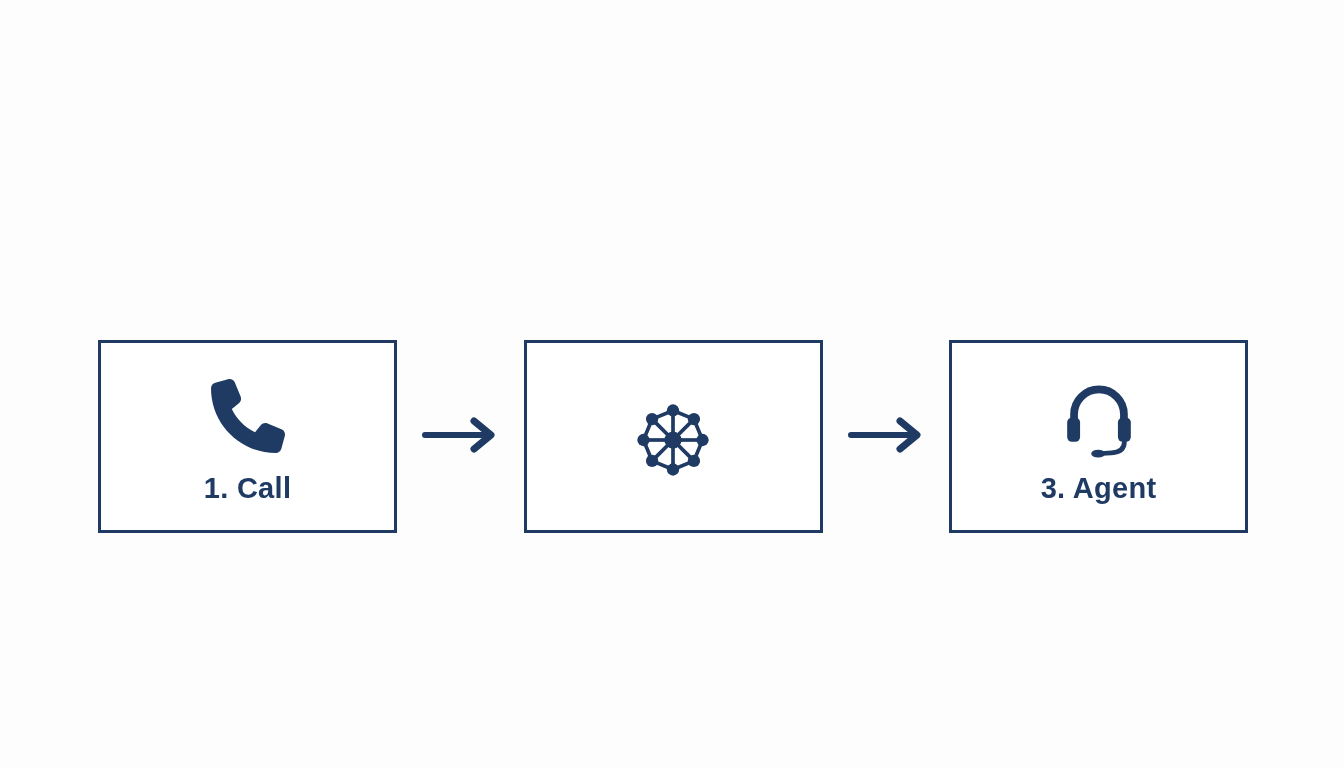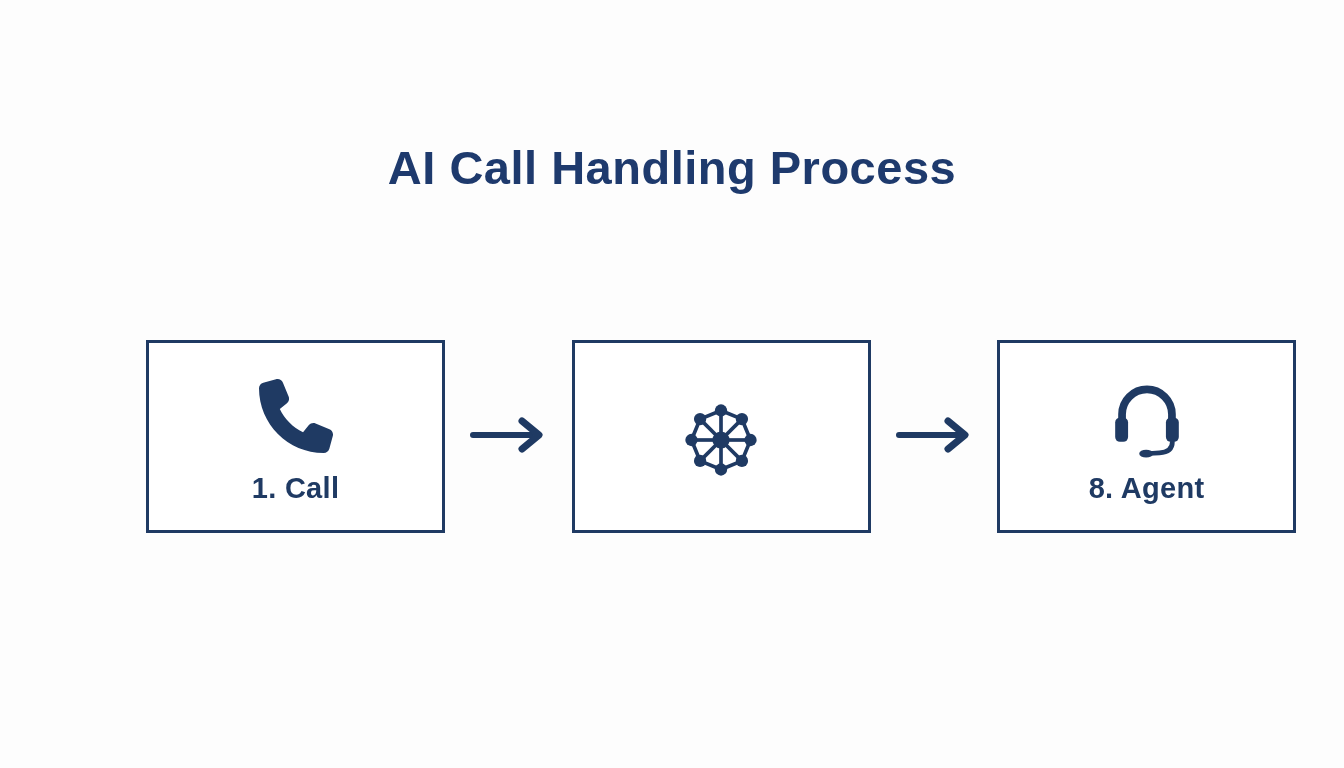--- a/index.html
+++ b/index.html
@@ -29,21 +29,20 @@
     color: var(--title-color);
   }
   .flow {
     position: absolute;
     left: 98px;
     top: 340px;
     width: 1150px;
     height: 193px;
     display: flex;
     align-items: center;
-    margin-left: 48px;
   }
   .step-box {
     width: 299px;
     height: 193px;
     background: #ffffff;
     border: 3px solid var(--accent);
     display: flex;
     flex-direction: column;
     align-items: center;
     justify-content: center;
@@ -70,21 +69,20 @@
     align-items: center;
     justify-content: center;
     color: var(--accent);
   }
 </style>
 </head>
 <body>
 
 <div class="canvas">
 
-  <div class="title">AI Call Handling Process</div>
 
   <div class="flow">
 
     <div class="step-box">
       <div class="step-icon">
         <svg width="74" height="74" viewBox="0 0 512 512" aria-hidden="true">
           <path fill="currentColor" d="M164.9 24.6c-7.7-18.6-28-28.5-47.4-23.2l-88 24C12.1 30.2 0 46 0 64c0 247.4 200.6 448 448 448 18 0 33.8-12.1 38.6-29.5l24-88c5.3-19.4-4.6-39.7-23.2-47.4l-96-40c-16.3-6.8-35.2-2.1-46.3 11.6L304.7 368C234.3 334.7 177.3 277.7 144 207.3L193.3 167c13.7-11.2 18.4-30 11.6-46.3l-40-96z"></path>
         </svg>
       </div>
       <div class="step-label">1. Call</div>
@@ -149,17 +147,17 @@
           <path d="M 21 60 v -12 a 29 29 0 0 1 58 0 v 12" fill="none" stroke="currentColor" stroke-width="9" stroke-linecap="round"></path>
 
           <rect x="13" y="52" width="15" height="28" rx="5.5" fill="currentColor"></rect>
           <rect x="72" y="52" width="15" height="28" rx="5.5" fill="currentColor"></rect>
 
           <path d="M 79.5 80 q 0 12 -15 13 l -12 0.6" fill="none" stroke="currentColor" stroke-width="5.5" stroke-linecap="round"></path>
 
           <ellipse cx="49" cy="93.8" rx="8" ry="4.6" fill="currentColor"></ellipse>
         </svg>
       </div>
-      <div class="step-label">8. Agent</div>
+      <div class="step-label">3. Agent</div>
     </div>
 
   </div>
 </div>
 
 </body></html>

